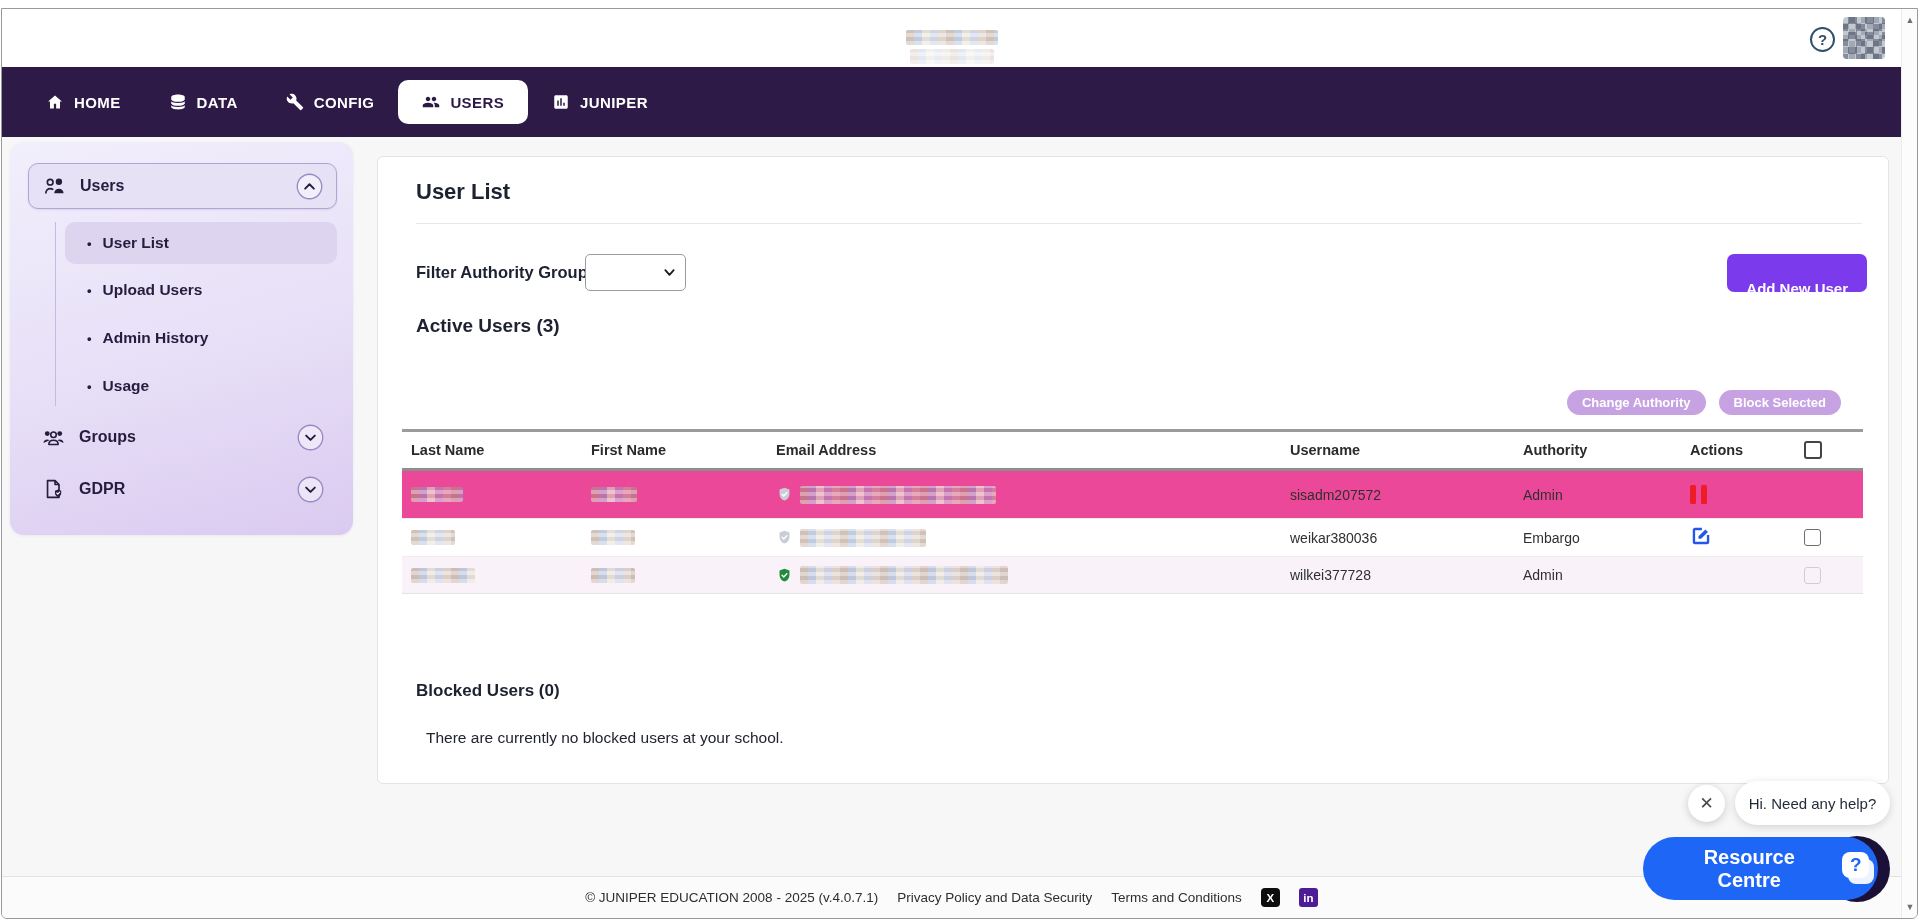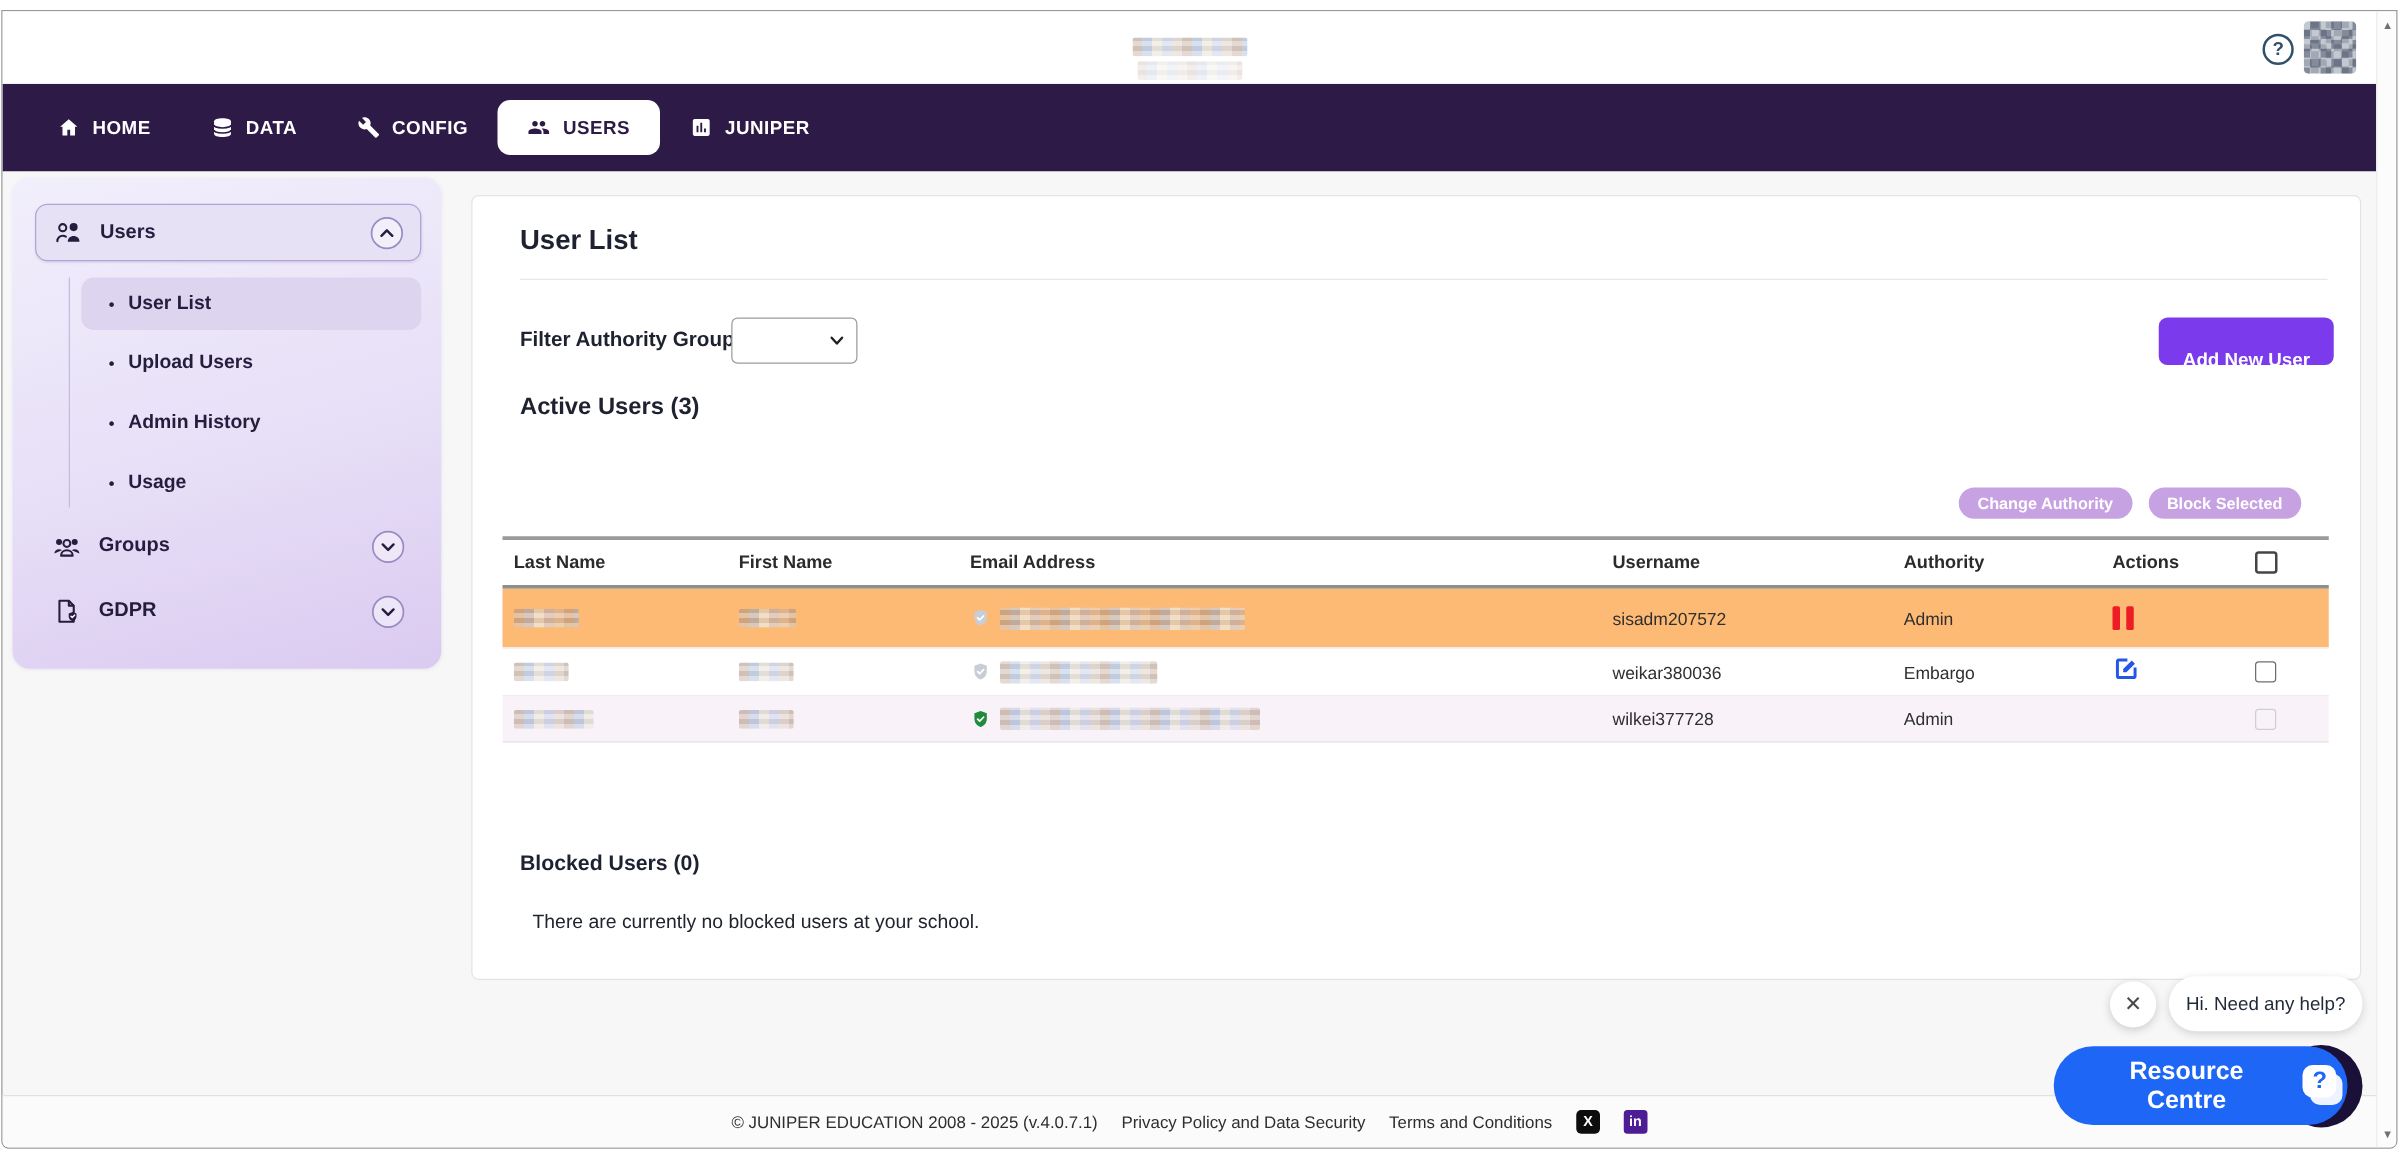--- a/index.html
+++ b/index.html
@@ -70,21 +70,21 @@
                   font-size:15px; font-weight:bold; border:none; border-radius:7px; line-height:38px; cursor:pointer; }
   .active-heading { position:absolute; left:38px; top:158px; font-size:19px; font-weight:bold; color:#1d2130; }
   .bulk-btns { position:absolute; top:233px; right:47px; display:flex; gap:13px; }
   .bulk-btn { height:25px; padding:0 15px; background:#c7a2e2; color:#fff; font-size:13px; font-weight:bold;
               border:none; border-radius:13px; line-height:25px; cursor:pointer; }
 
   
   .user-table { position:absolute; left:24px; top:272px; width:1461px; border-top:3px solid #9b9b9b; }
   .trow { display:grid; grid-template-columns:180px 185px 514px 233px 167px 114px 59px; align-items:center; padding-left:9px; }
   .trow.head { height:39px; border-bottom:3px solid #8e8e8e; font-size:14.5px; font-weight:bold; color:#2b2b2b; }
-  .trow.r1 { height:47px; background:#fdba74; }
+  .trow.r1 { height:47px; background:#ec4899; }
   .trow.r2 { height:38px; background:#fff; border-top:1px solid #ececec; }
   .trow.r3 { height:38px; background:#f9f3f9; border-top:1px solid #ececec; border-bottom:1px solid #e3e3e3; }
   .cellval { font-size:14px; color:#2f2f2f; }
   .emailcell { display:flex; align-items:center; gap:7px; }
   .shield { width:17px; height:17px; flex:0 0 auto; }
 
   .px-blur { border-radius:2px; height:15px;
     background-image:
       repeating-linear-gradient(0deg, rgba(255,255,255,.3) 0 4px, rgba(40,50,80,.05) 4px 8px),
       repeating-linear-gradient(90deg, rgba(186,158,138,.55) 0 8px, rgba(148,168,205,.5) 8px 16px,

